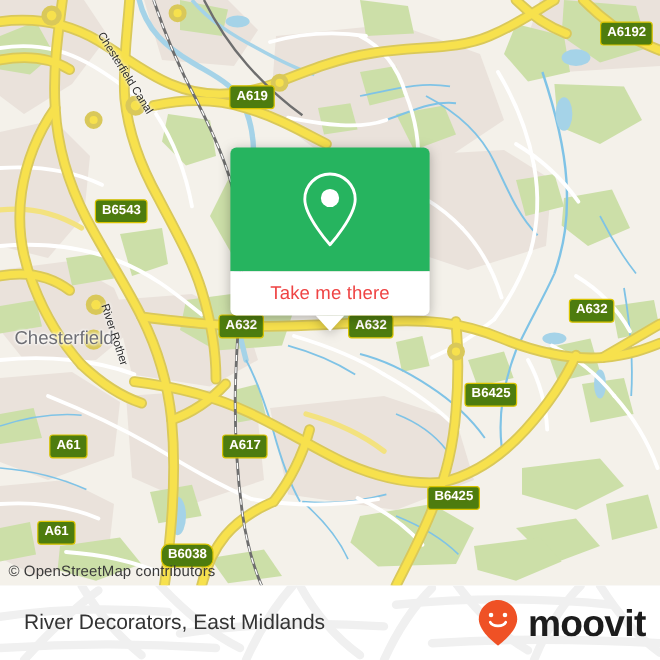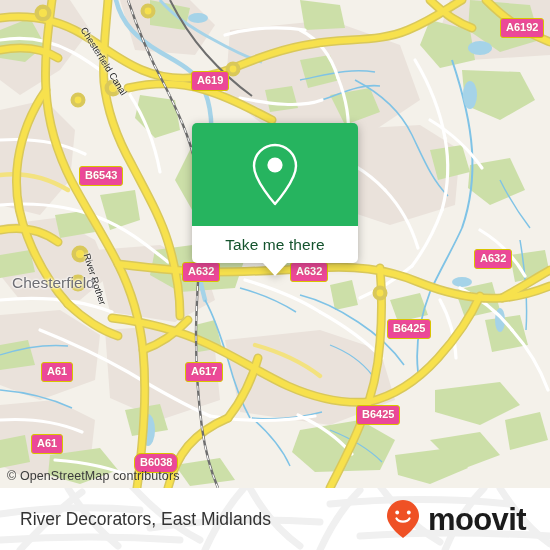--- a/index.html
+++ b/index.html
@@ -35,21 +35,21 @@
     font-size: 12.5px;
     color: #3b3b3b;
     letter-spacing: 0.1px;
     white-space: nowrap;
     z-index: 40;
   }
 
   
   .shield {
     position: absolute;
-    background: #ec4899;
+    background: #4d7c0f;
     border: 1.4px solid #d9c400;
     border-radius: 3px;
     color: #ffffff;
     font-family: "Liberation Sans", sans-serif;
     font-size: 11px;
     font-weight: bold;
     line-height: 1;
     padding: 3px 5px 4px 5px;
     text-shadow: 0 0 2px rgba(150,130,0,.35);
     z-index: 20;
@@ -97,21 +97,21 @@
     background: #ffffff;
     height: 37px;
     border-radius: 0 0 5px 5px;
     display: flex;
     align-items: center;
     justify-content: center;
   }
   #popup-label {
     font-family: "Liberation Sans", sans-serif;
     font-size: 15.5px;
-    color: #14532d;
+    color: #ef4444;
     letter-spacing: 0.1px;
   }
   #popup-tail {
     position: absolute;
     left: 50%;
     margin-left: -12px;
     top: 140px;
     width: 0; height: 0;
     border-left: 12px solid transparent;
     border-right: 12px solid transparent;
@@ -138,21 +138,21 @@
     top: 50%;
     transform: translateY(-50%);
     font-family: "Liberation Sans", sans-serif;
     font-size: 17.5px;
     color: #333333;
     white-space: nowrap;
     z-index: 5;
   }
   #brand {
     position: absolute;
-    right: 24px;
+    right: 12px;
     top: 50%;
     transform: translateY(-50%);
     display: flex;
     align-items: center;
     gap: 8px;
     z-index: 5;
   }
   #brand-text {
     font-family: "Liberation Sans", sans-serif;
     font-size: 31px;

